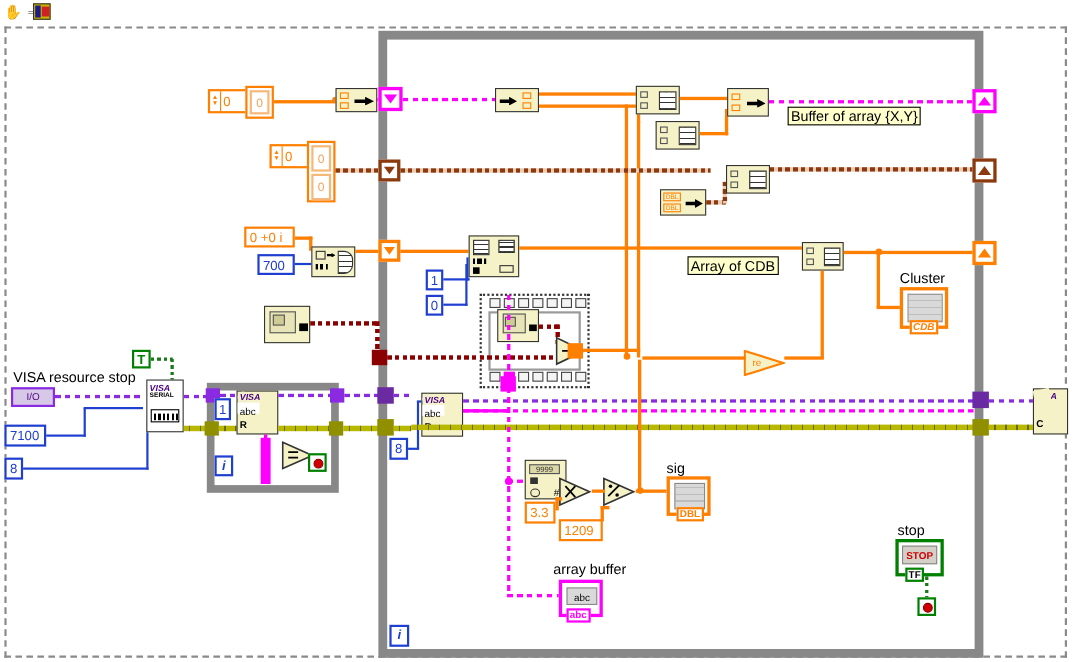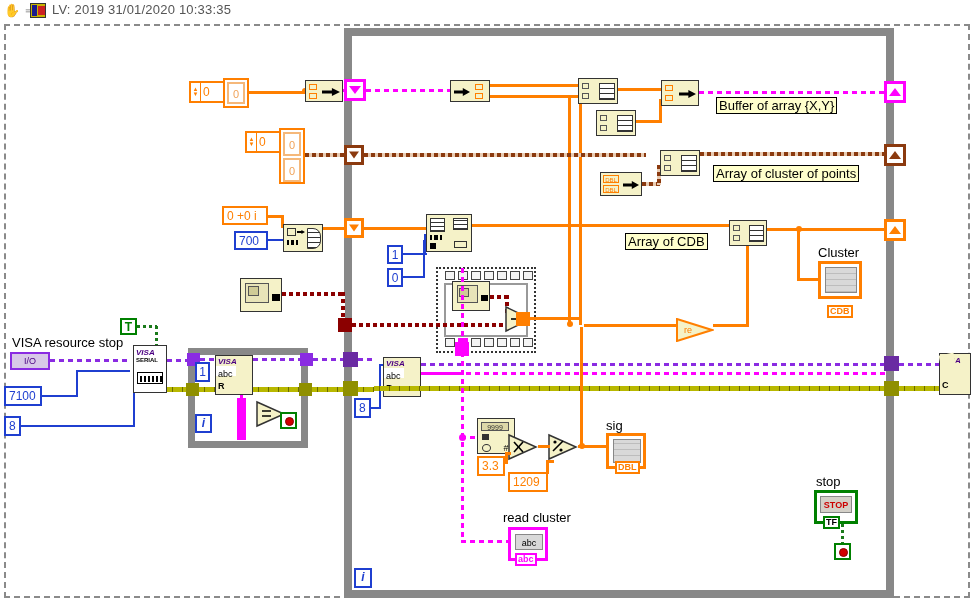--- a/index.html
+++ b/index.html
@@ -129,21 +129,20 @@
 </style>
 </head>
 <body>
 
 <div id="root">
 
   <div class="titlebar">
     <span class="tb-icon" style="left:4px;">✋</span>
     <span class="tb-icon" style="left:25px;color:#777;">⇒</span>
     <span class="lv-ico"></span>
-    <span class="tb-text">LV: 2019 31/01/2020 10:33:35</span>
   </div>
 
   <div class="diagram-border"></div>
 
   <div class="while-loop thick" style="left:344px;top:28px;width:550px;height:570px;"></div>
 
   <div class="while-loop" style="left:188px;top:348px;width:120px;height:100px;"></div>
 
   <div class="event-struct" style="left:436px;top:267px;width:100px;height:86px;">
     <div class="ev-tabs" style="top:2px;left:7px;">
@@ -274,21 +273,20 @@
   <div class="node" style="left:660px;top:150px;width:40px;height:26px;">
     <div class="mini" style="left:3px;top:4px;width:7px;height:6px;border-color:#555;"></div>
     <div class="mini" style="left:3px;top:14px;width:7px;height:6px;border-color:#555;"></div>
     <div class="mini" style="left:20px;top:4px;width:16px;height:17px;border-color:#333;
                 background:repeating-linear-gradient(0deg,#333 0 1px,#fff 1px 5px),repeating-linear-gradient(90deg,#333 0 1px,transparent 1px 5px);"></div>
   </div>
   <div class="w dash-brown" style="left:700px;top:152px;width:186px;height:4px;"></div>
   <div class="sr-term" style="left:884px;top:144px;width:22px;height:22px;border-color:#8b3a0f;">
     <div class="glyph" style="border-left:6px solid transparent;border-right:6px solid transparent;border-bottom:8px solid #8b3a0f;"></div>
   </div>
-  <div class="label" style="left:713px;top:165px;">Array of cluster of points</div>
 
   <div class="const c-orange" style="left:222px;top:206px;width:46px;height:19px;">0 +0 i</div>
   <div class="const c-blue" style="left:234px;top:231px;width:34px;height:19px;">700</div>
   <div class="w w-orange" style="left:268px;top:215px;width:16px;height:3px;"></div>
   <div class="w w-orange" style="left:281px;top:215px;width:3px;height:13px;"></div>
   <div class="w w-blue" style="left:268px;top:239px;width:16px;height:2px;"></div>
 
   <div class="node" style="left:283px;top:224px;width:40px;height:28px;">
     <div class="mini" style="left:3px;top:3px;width:9px;height:8px;border-color:#333;"></div>
     <div class="mini" style="left:13px;top:5px;width:8px;height:4px;border:none;background:#000;
@@ -340,21 +338,21 @@
 
   <div class="sr-term" style="left:884px;top:219px;width:22px;height:22px;border-color:#ff7f00;">
     <div class="glyph" style="border-left:6px solid transparent;border-right:6px solid transparent;border-bottom:8px solid #ff7f00;"></div>
   </div>
 
   <div class="plainlabel" style="left:818px;top:245px;">Cluster</div>
   <div class="ind-frame" style="left:818px;top:261px;width:44px;height:38px;border-color:#ff7f00;">
     <div class="ind-body" style="left:4px;top:3px;width:32px;height:26px;
                 background:repeating-linear-gradient(0deg,#bdbdbd 0 1px,#d9d9d9 1px 6px),repeating-linear-gradient(90deg,#bdbdbd 0 1px,transparent 1px 6px);"></div>
   </div>
-  <div class="ind-tag" style="left:827px;top:305px;border-color:#ff7f00;color:#ff7f00;">CDB</div>
+  <div class="ind-tag" style="left:827px;top:291px;border-color:#ff7f00;color:#ff7f00;font-style:italic;">CDB</div>
 
   <div class="trinode" style="left:676px;top:318px;">
     <svg width="38" height="24" viewBox="0 0 38 24">
       <polygon points="1,1 1,23 36,12" fill="#f5f2c8" stroke="#ff7f00" stroke-width="2"></polygon>
       <text x="8" y="15" font-family="Liberation Sans, sans-serif" font-size="9" fill="#ff7f00">re</text>
     </svg>
   </div>
   <div class="w w-orange" style="left:584px;top:324px;width:94px;height:3px;"></div>
   <div class="w w-orange" style="left:713px;top:324px;width:36px;height:3px;"></div>
   <div class="w w-orange" style="left:746px;top:246px;width:3px;height:80px;"></div>
@@ -539,21 +537,21 @@
   <span class="junction" style="left:579px;top:443px;"></span>
   <div class="w w-orange" style="left:580px;top:327px;width:3px;height:120px;"></div>
 
   <div class="plainlabel" style="left:606px;top:418px;">sig</div>
   <div class="ind-frame" style="left:606px;top:433px;width:40px;height:36px;border-color:#ff7f00;">
     <div class="ind-body" style="left:4px;top:3px;width:28px;height:24px;
                 background:repeating-linear-gradient(0deg,#bdbdbd 0 1px,#d9d9d9 1px 6px),repeating-linear-gradient(90deg,#bdbdbd 0 1px,transparent 1px 6px);"></div>
   </div>
   <div class="ind-tag" style="left:615px;top:461px;border-color:#ff7f00;color:#ff7f00;">DBL</div>
 
-  <div class="plainlabel" style="left:503px;top:510px;">read cluster</div>
+  <div class="plainlabel" style="left:503px;top:510px;">array buffer</div>
   <div class="ind-frame" style="left:508px;top:527px;width:40px;height:34px;border-color:#ff00ff;">
     <div class="ind-body" style="left:4px;top:4px;width:28px;height:16px;background:#d9d9d9;
                 font-size:9px;color:#000;text-align:center;line-height:16px;">abc</div>
   </div>
   <div class="ind-tag" style="left:515px;top:553px;border-color:#ff00ff;color:#ff00ff;">abc</div>
 
   <div class="plainlabel" style="left:816px;top:474px;">stop</div>
   <div class="stopbtn" style="left:814px;top:490px;width:44px;height:34px;">
     <div class="stop-inner">STOP</div>
   </div>

